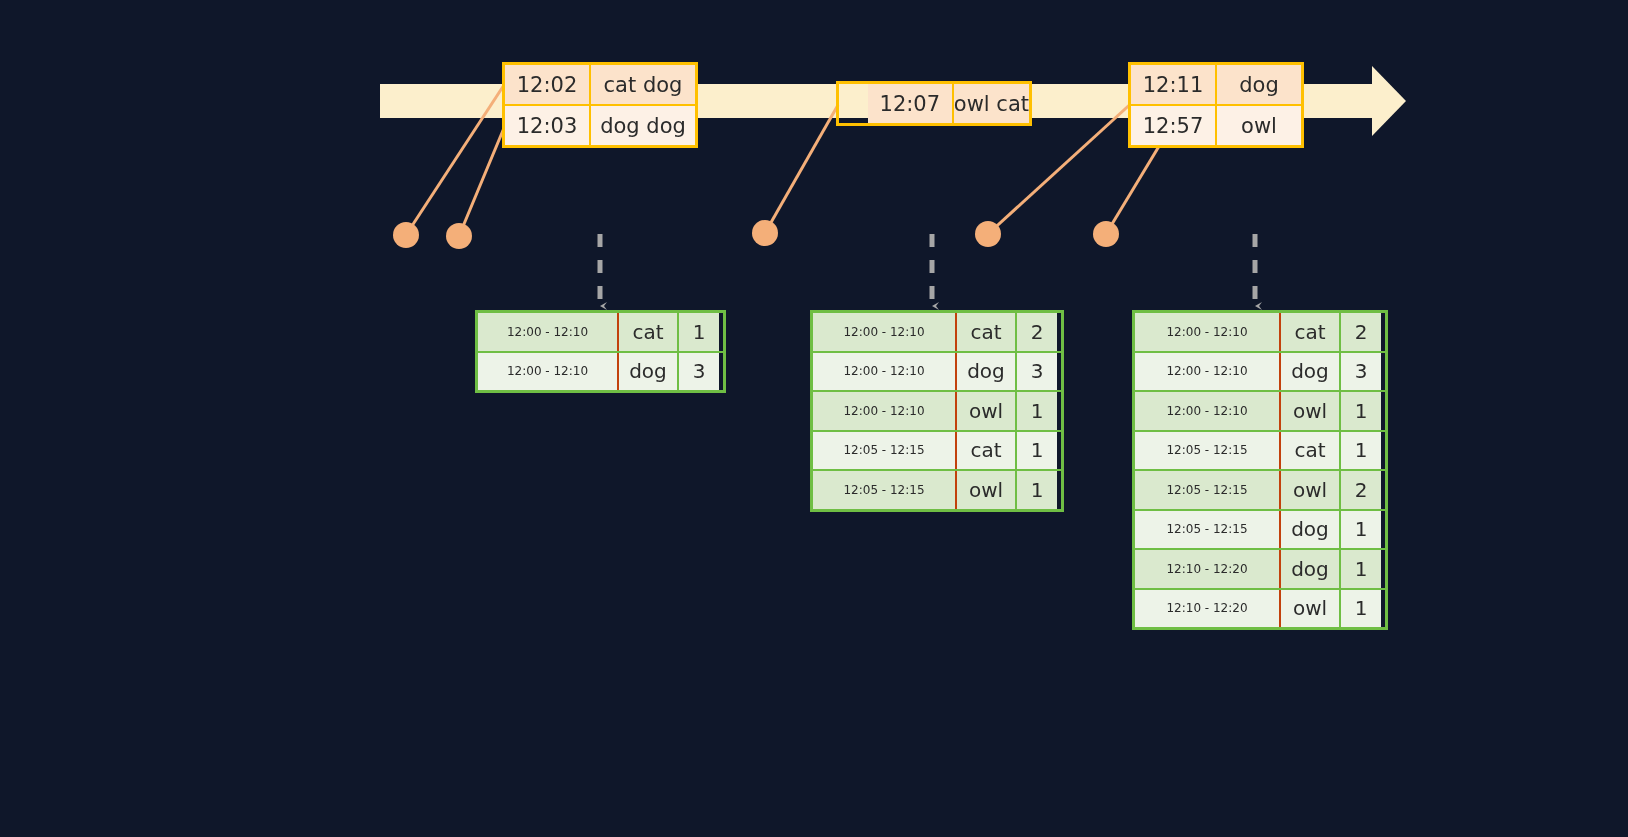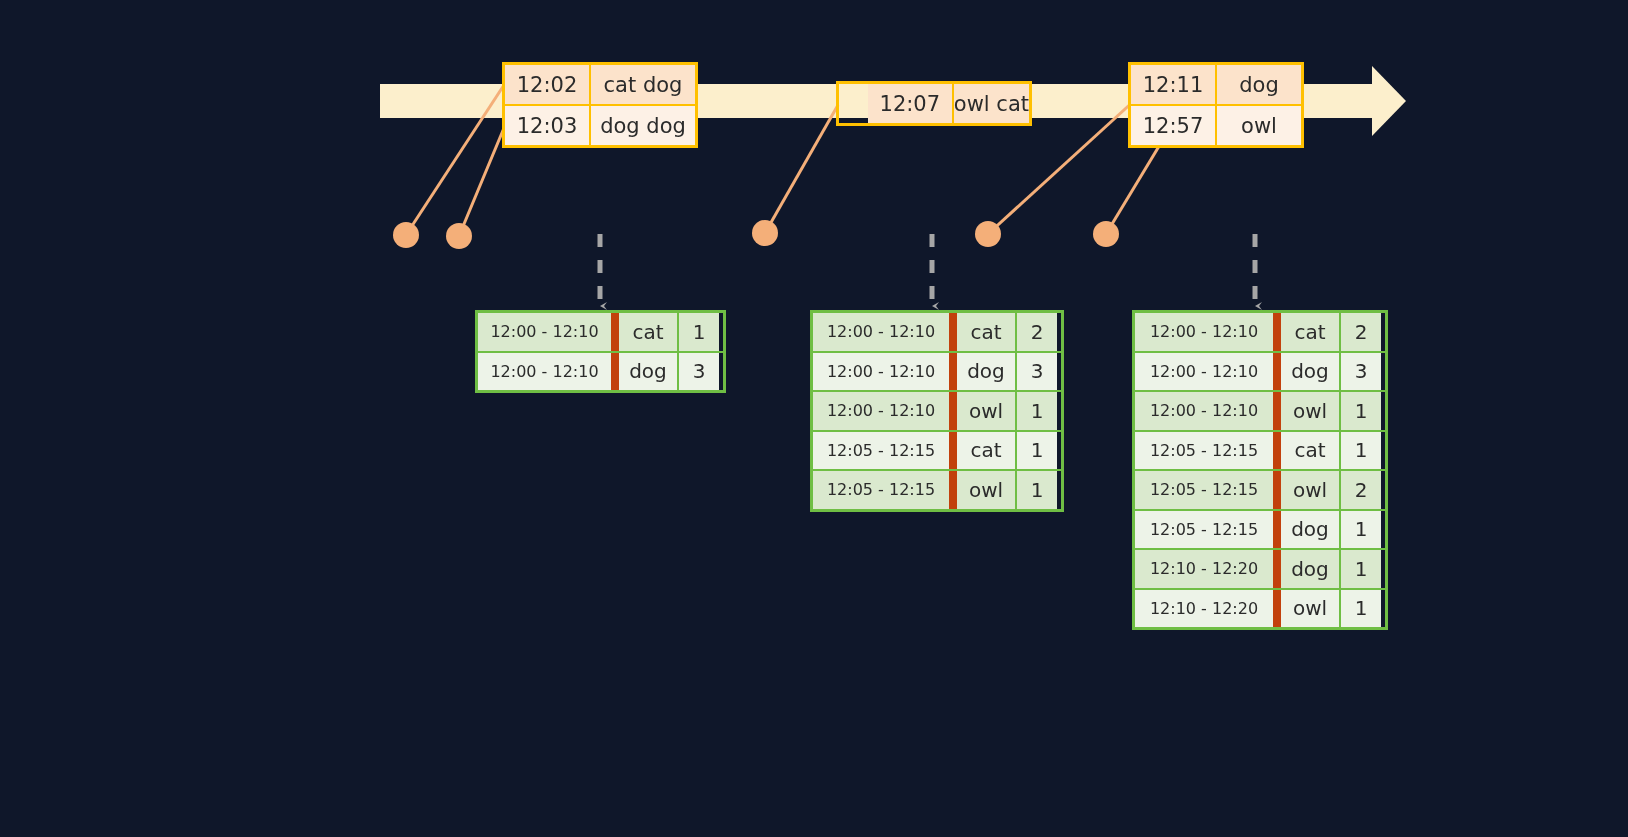--- a/index.html
+++ b/index.html
@@ -77,23 +77,23 @@
   .res-row {
     display: flex;
     flex-direction: row;
     height: 37.5px;
   }
   .res-row + .res-row { border-top: 2px solid #6FBE44; }
   .res-win {
     display: flex;
     align-items: center;
     justify-content: center;
-    font-size: 16px;
-    color: #2b2b2b;
-    border-right: 8px solid #c2410c;
+    font-size: 12px;
+    color: #2b2b2b;
+    border-right: 2px solid #c2410c;
     box-sizing: border-box;
   }
   .res-key {
     display: flex;
     align-items: center;
     justify-content: center;
     font-size: 20px;
     color: #2b2b2b;
     border-right: 2px solid #6FBE44;
     box-sizing: border-box;

